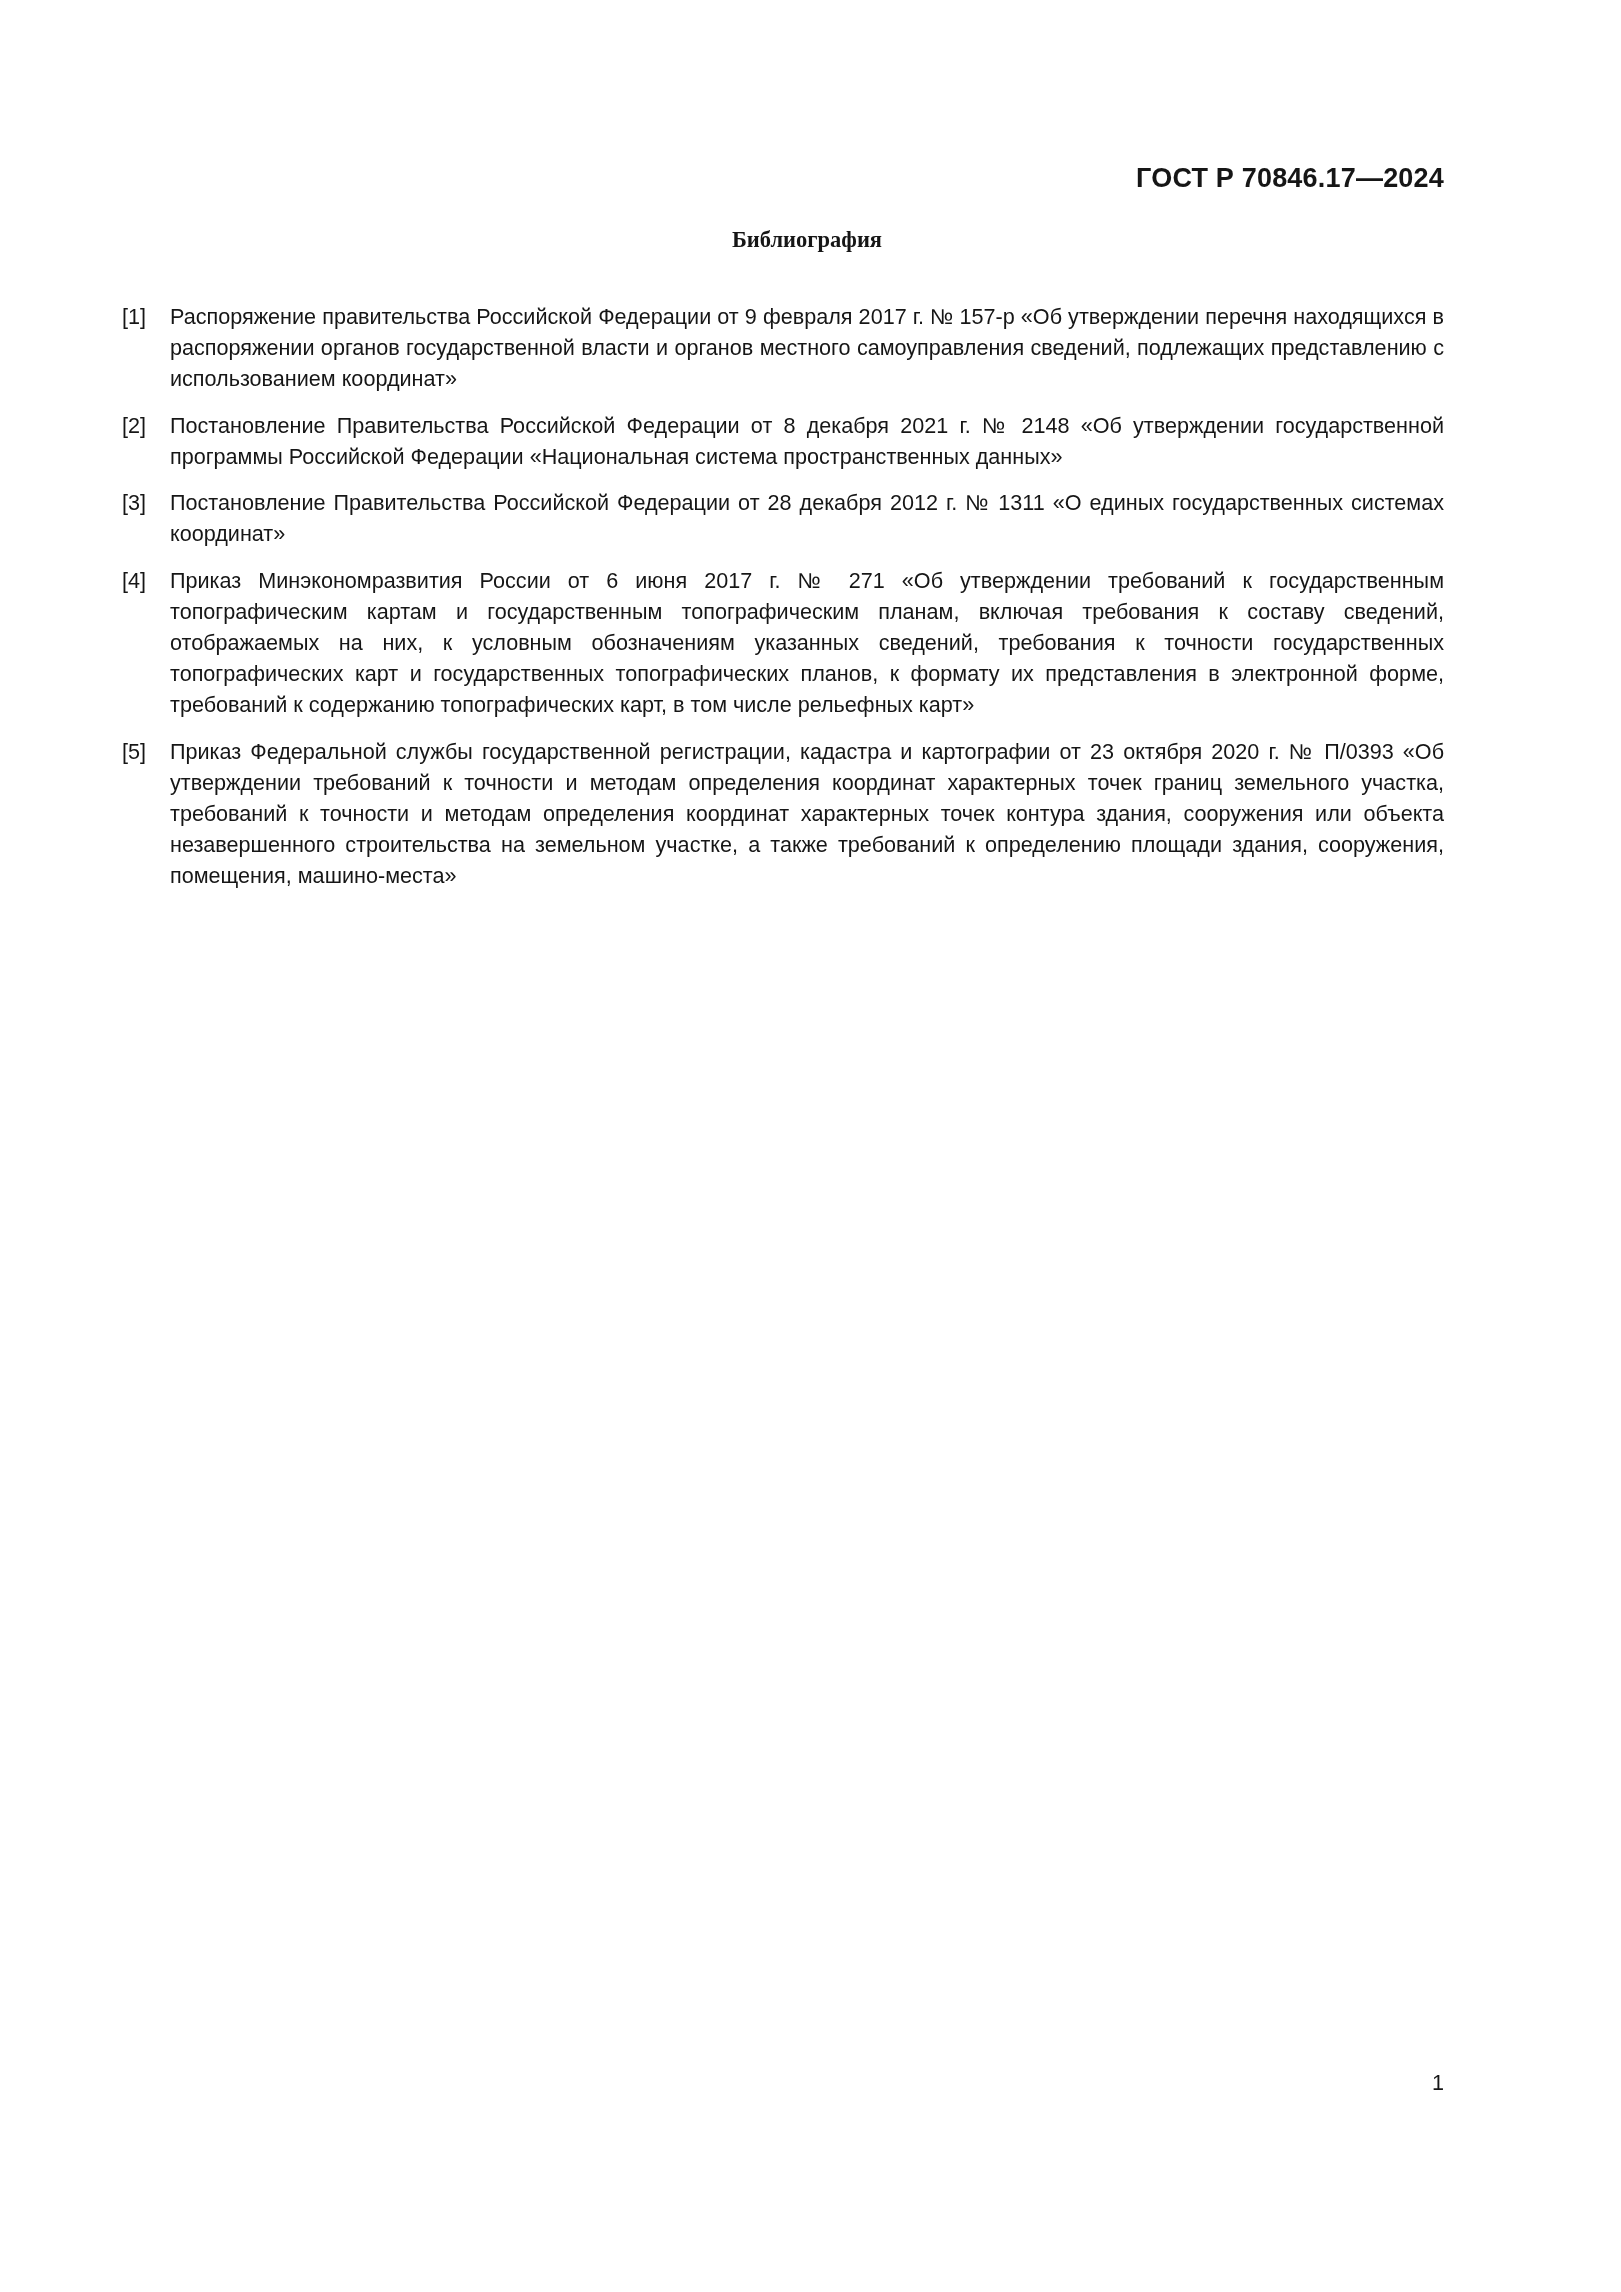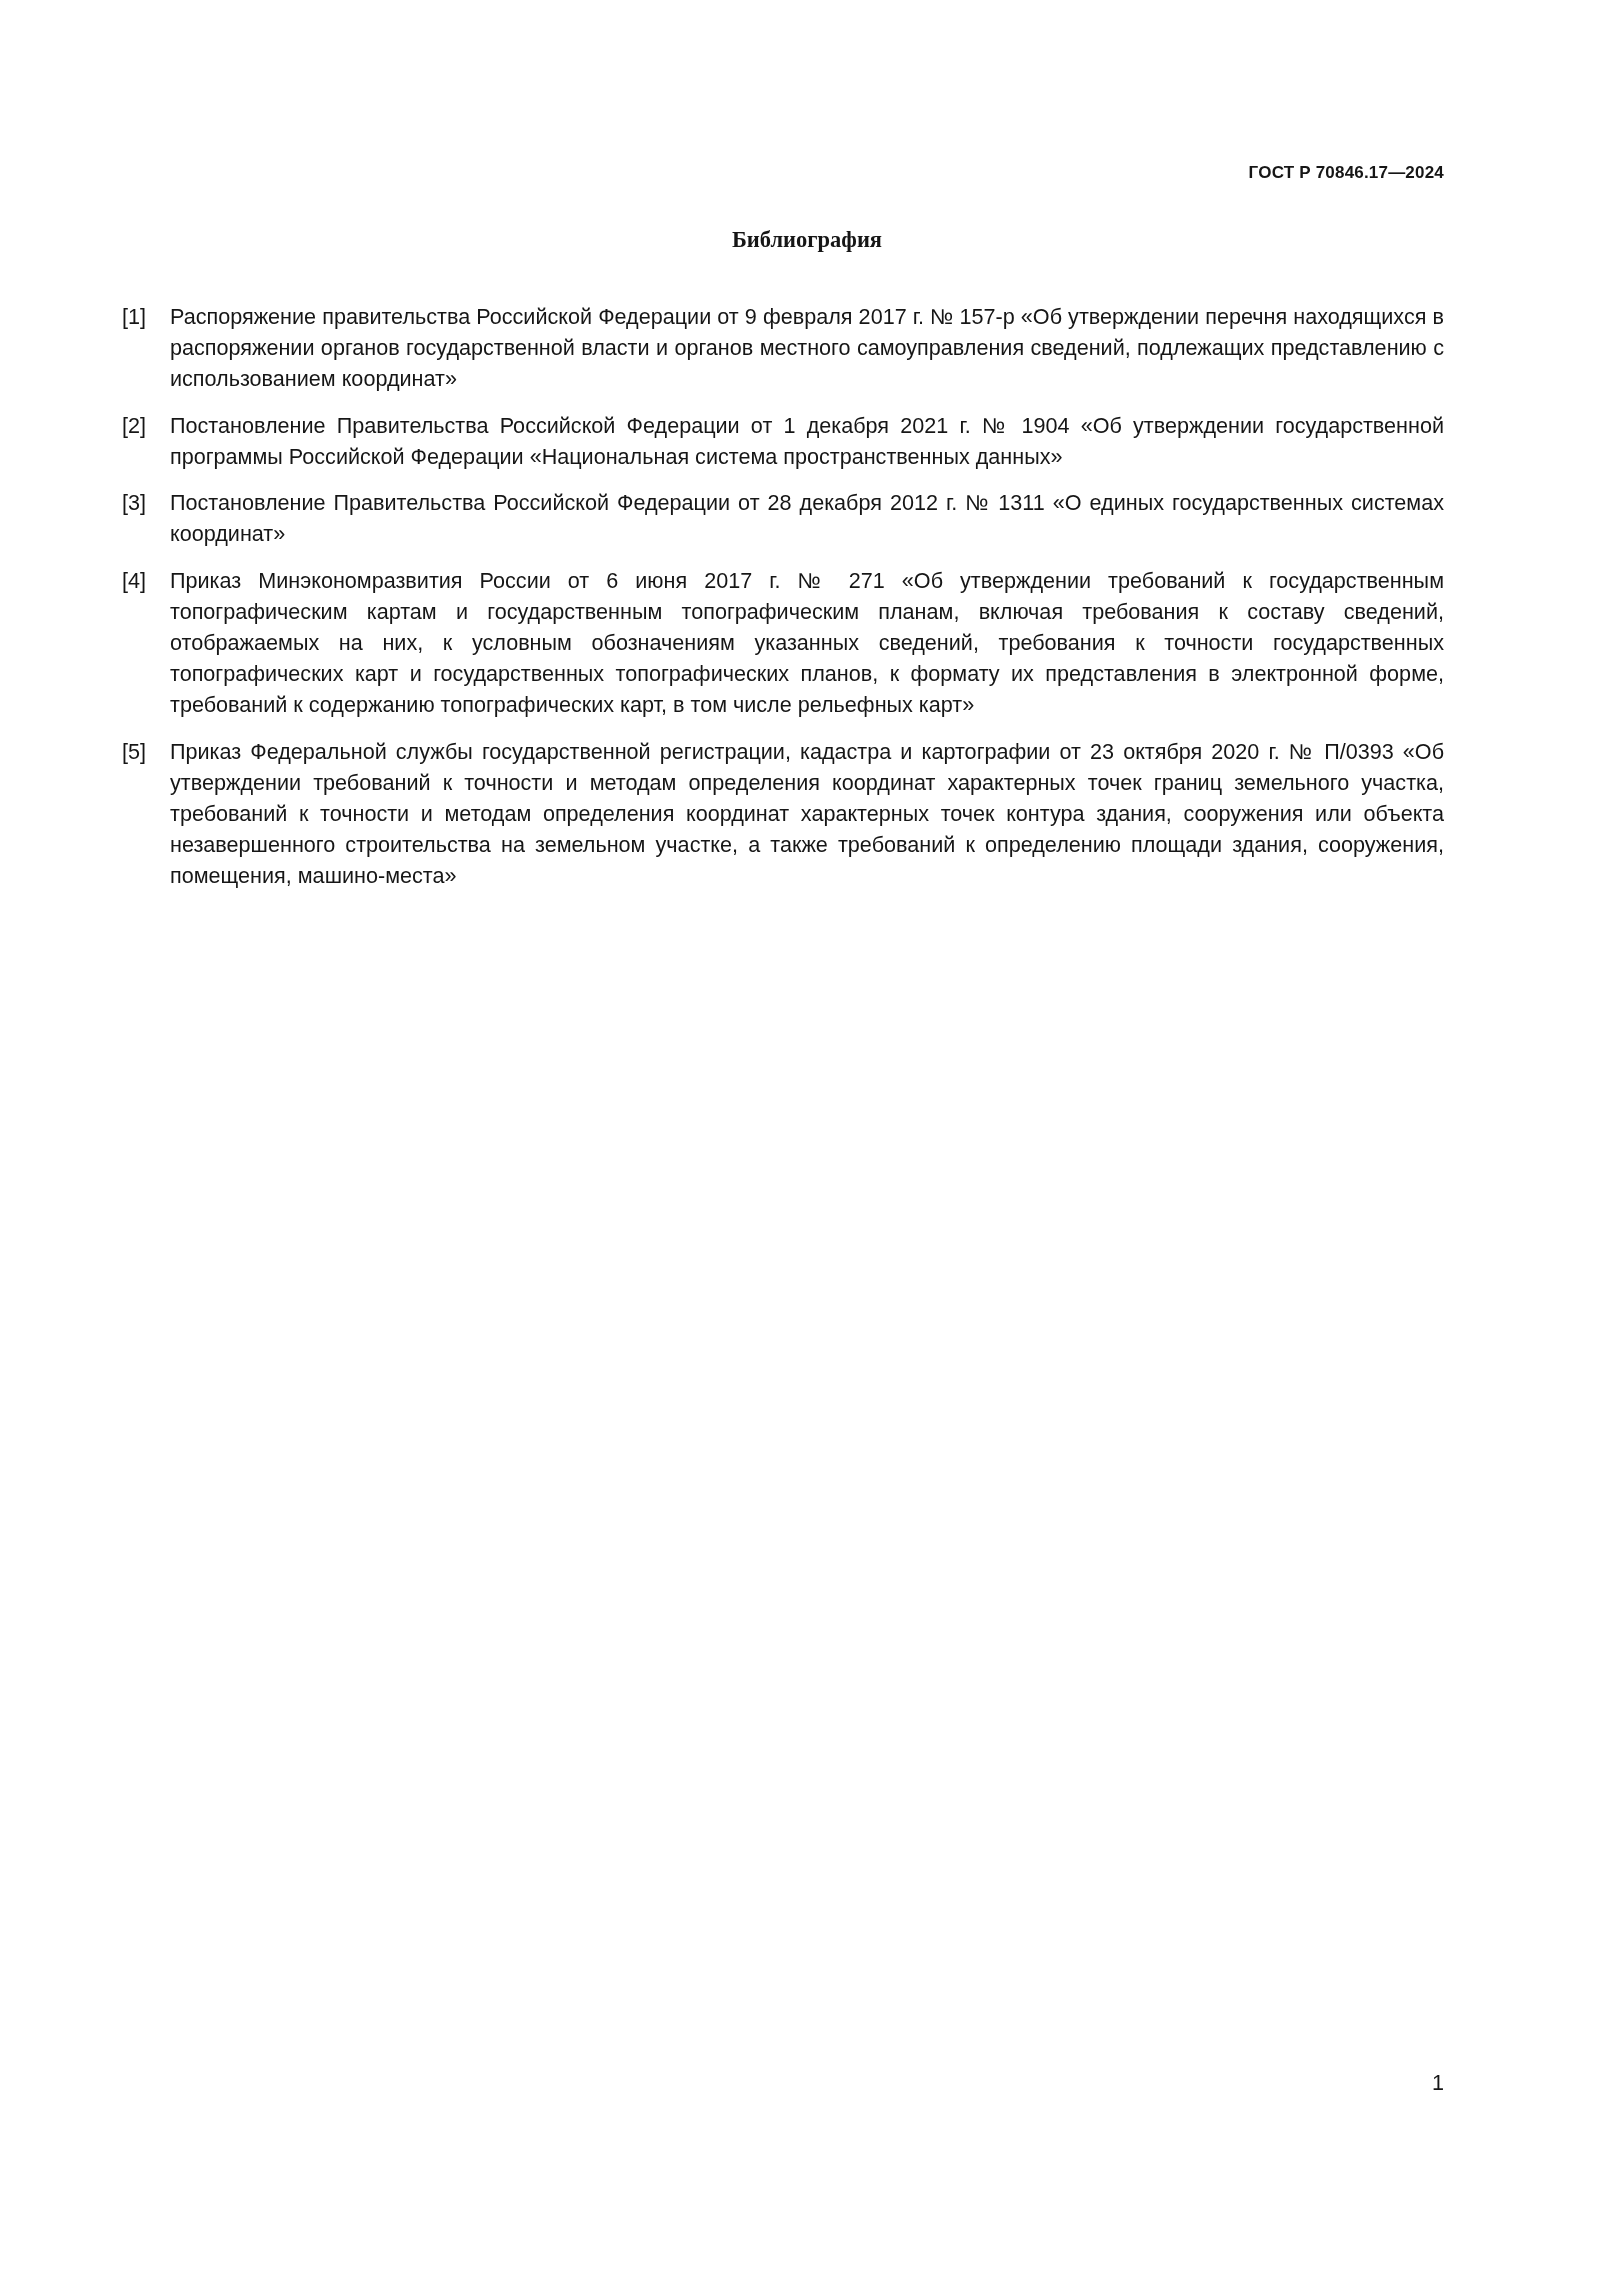--- a/index.html
+++ b/index.html
@@ -16,21 +16,21 @@
     color: #161616;
     overflow: hidden;
   }
   .doc-header {
     position: absolute;
     top: 163px;
     left: 170px;
     right: 177px;
     text-align: right;
     font-weight: bold;
-    font-size: 17px;
+    font-size: 27px;
     letter-spacing: 0.2px;
   }
   .doc-title {
     position: absolute;
     top: 227px;
     left: 170px;
     right: 177px;
     text-align: center;
     font-weight: bold;
     font-size: 22.5px;
@@ -76,21 +76,21 @@
 
   <div class="biblio">
 
     <div class="entry">
       <span class="entry-label">[1]</span>
       <div class="entry-text">Распоряжение правительства Российской Федерации от 9 февраля 2017 г. № 157-р «Об утверждении перечня находящихся в распоряжении органов государственной власти и органов местного самоуправления сведений, подлежащих представлению с использованием координат»</div>
     </div>
 
     <div class="entry">
       <span class="entry-label">[2]</span>
-      <div class="entry-text">Постановление Правительства Российской Федерации от 1 декабря 2021 г. № 1904 «Об утверждении государственной программы Российской Федерации «Национальная система пространственных данных»</div>
+      <div class="entry-text">Постановление Правительства Российской Федерации от 8 декабря 2021 г. № 2148 «Об утверждении государственной программы Российской Федерации «Национальная система пространственных данных»</div>
     </div>
 
     <div class="entry">
       <span class="entry-label">[3]</span>
       <div class="entry-text">Постановление Правительства Российской Федерации от 28 декабря 2012 г. № 1311 «О единых государственных системах координат»</div>
     </div>
 
     <div class="entry">
       <span class="entry-label">[4]</span>
       <div class="entry-text">Приказ Минэкономразвития России от 6 июня 2017 г. № 271 «Об утверждении требований к государственным топографическим картам и государственным топографическим планам, включая требования к составу сведений, отображаемых на них, к условным обозначениям указанных сведений, требования к точности государственных топографических карт и государственных топографических планов, к формату их представления в электронной форме, требований к содержанию топографических карт, в том числе рельефных карт»</div>

